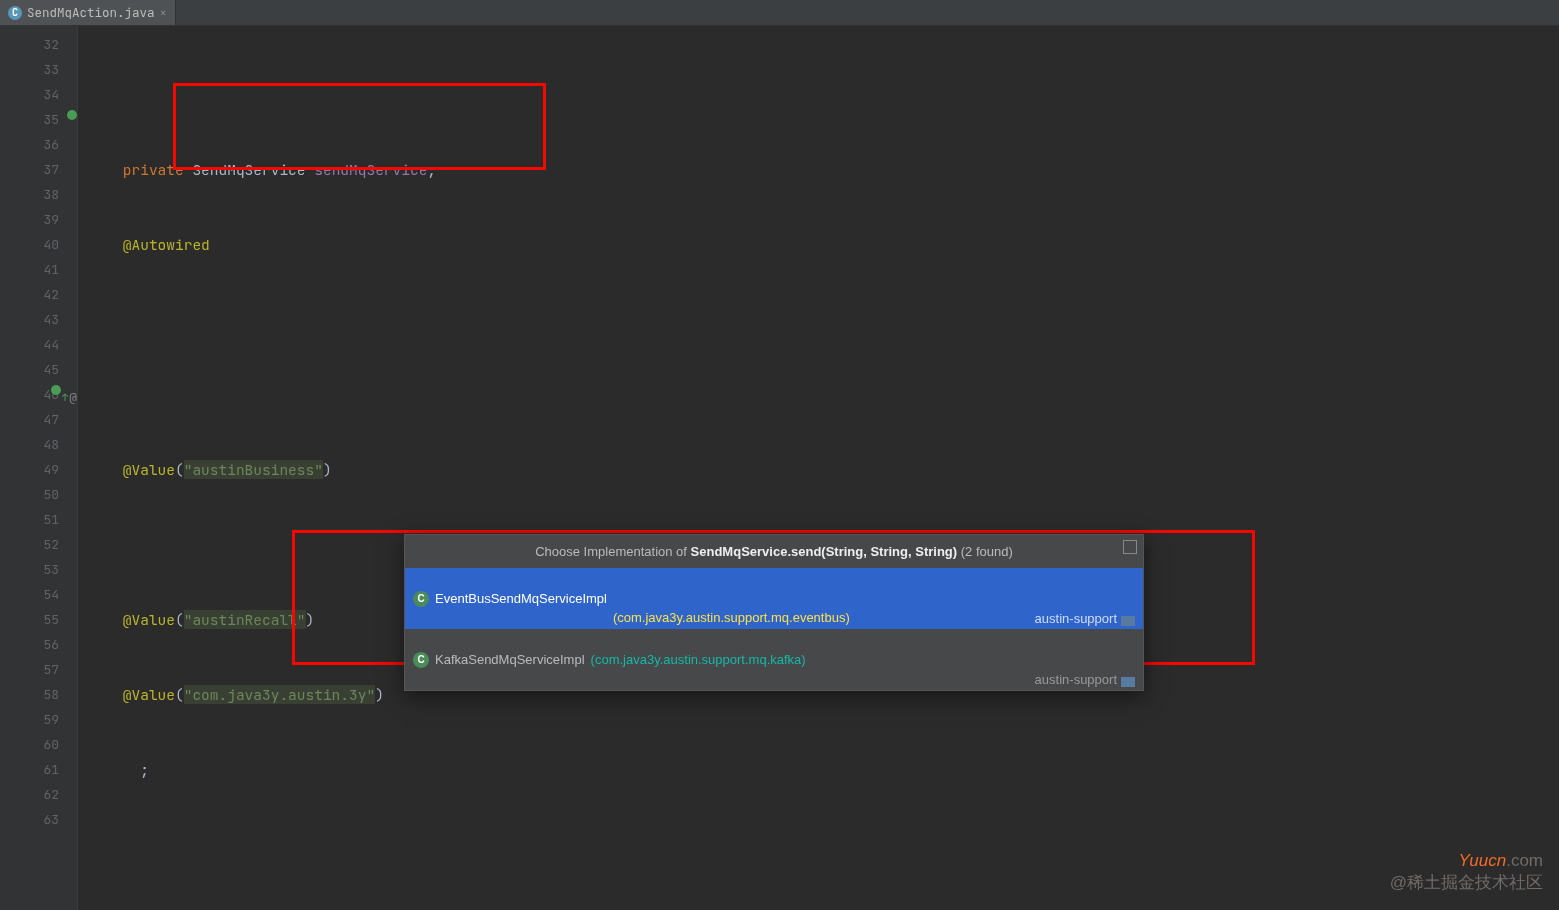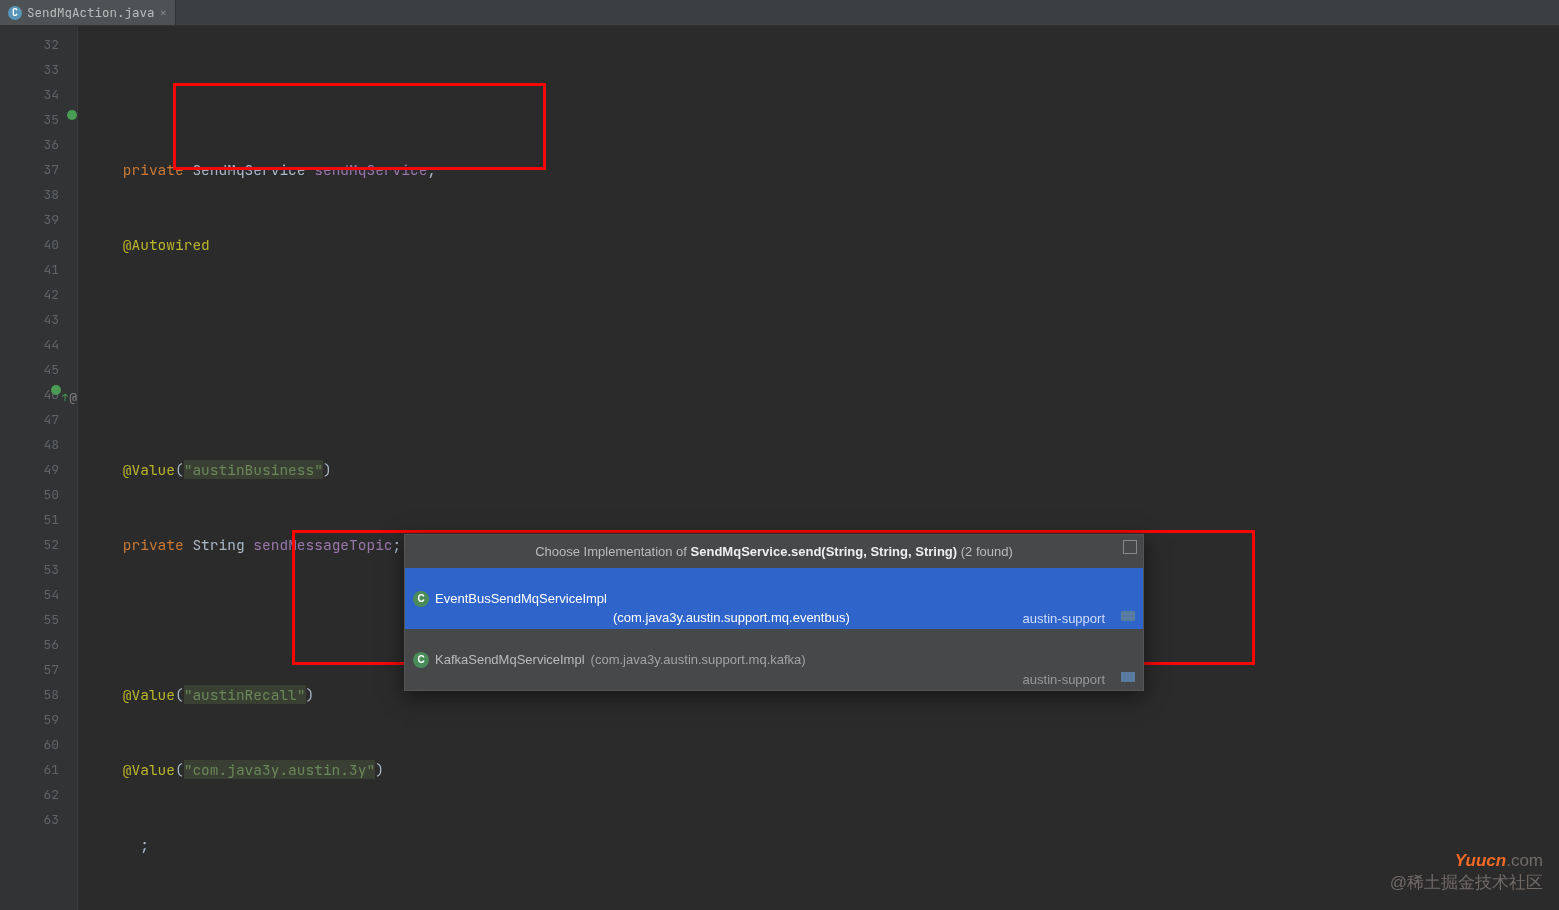--- a/index.html
+++ b/index.html
@@ -112,30 +112,30 @@
     border: 1px solid #888;
   }
   .popup-item {
     display: flex;
     align-items: center;
     padding: 3px 8px;
     gap: 6px;
     color: #BBBBBB;
   }
   .popup-item.sel { background: #2F65CA; color: #fff; }
-  .popup-item.sel .pkg { color: #ffffff; margin-top: 38px; }
+  .popup-item.sel .pkg { color: #fde047; margin-top: 38px; }
   .popup-item .cls-icon {
     width: 16px; height: 16px; border-radius: 50%;
     background: #4A8B5A;
     color: #fff; font-size: 10px; font-weight: bold;
     display: inline-flex; align-items: center; justify-content: center;
   }
-  .popup-item .pkg { color: #a3a3a3; }
+  .popup-item .pkg { color: #14b8a6; }
   .popup-item .right {
-    margin-left: auto; color: #999; display:flex; align-items:flex-start; gap:16px;margin-top:40px;
+    margin-left: auto; color: #999; display:flex; align-items:flex-end; gap:4px;margin-top:40px;
   }
   .popup-item.sel .right { color: #d0dcff; }
   .popup-item .modicon {
     width: 14px; height: 10px; background: #5a7ba0;
     display:inline-block;
   }
   .redtext {
     position: absolute;
     left: 473px; top: 614px;
     color: #EE0B03;
@@ -145,21 +145,21 @@
   }
   .watermark {
     position: absolute;
     right: 16px; bottom: 16px;
     color: #716b68;
     font-family: "Microsoft YaHei", sans-serif;
     font-size: 17px;
     text-align: right;
     line-height: 22px;
   }
-  .watermark .yuu { color: #F36A24; font-weight: bold; font-style: italic; }
+  .watermark .yuu { color: #F36A24; font-weight: normal; font-style: italic; }
   .m-circle { display:inline-block; width:10px; height:10px; border-radius:50%; background:#499C54; }
   .m-arrow-up { color:#499C54; font-size: 10px; }
   .m-at { color:#808080; font-size:13px; }
 </style>
 </head>
 <body>
 
 <div class="tab-bar">
   <div class="tab">
     <span class="ficon">C</span>
@@ -209,21 +209,20 @@
       <div class="gutter-line">62</div>
       <div class="gutter-line">63</div>
     </div>
   <div class="code" id="code">
     <div class="line"> </div>
     <div class="line">    <span class="c-key">private</span> <span class="c-type">SendMqService</span> <span class="c-this-field">sendMqService</span>;</div>
     <div class="line">    <span class="c-ann">@Autowired</span></div>
     <div class="line"> </div>
     <div class="line"> </div>
     <div class="line">    <span class="c-ann">@Value</span>(<span class="c-str-dim">"austinBusiness"</span>)</div>
-    <div class="line">    <span class="c-key">private</span> <span class="c-type">String</span> <span class="c-this-field">sendMessageTopic</span>;</div>
     <div class="line"> </div>
     <div class="line">    <span class="c-ann">@Value</span>(<span class="c-str-dim">"austinRecall"</span>)</div>
     <div class="line">    <span class="c-ann">@Value</span>(<span class="c-str-dim">"com.java3y.austin.3y"</span>)</div>
     <div class="line">      ;</div>
     
     
     
     
     
     

